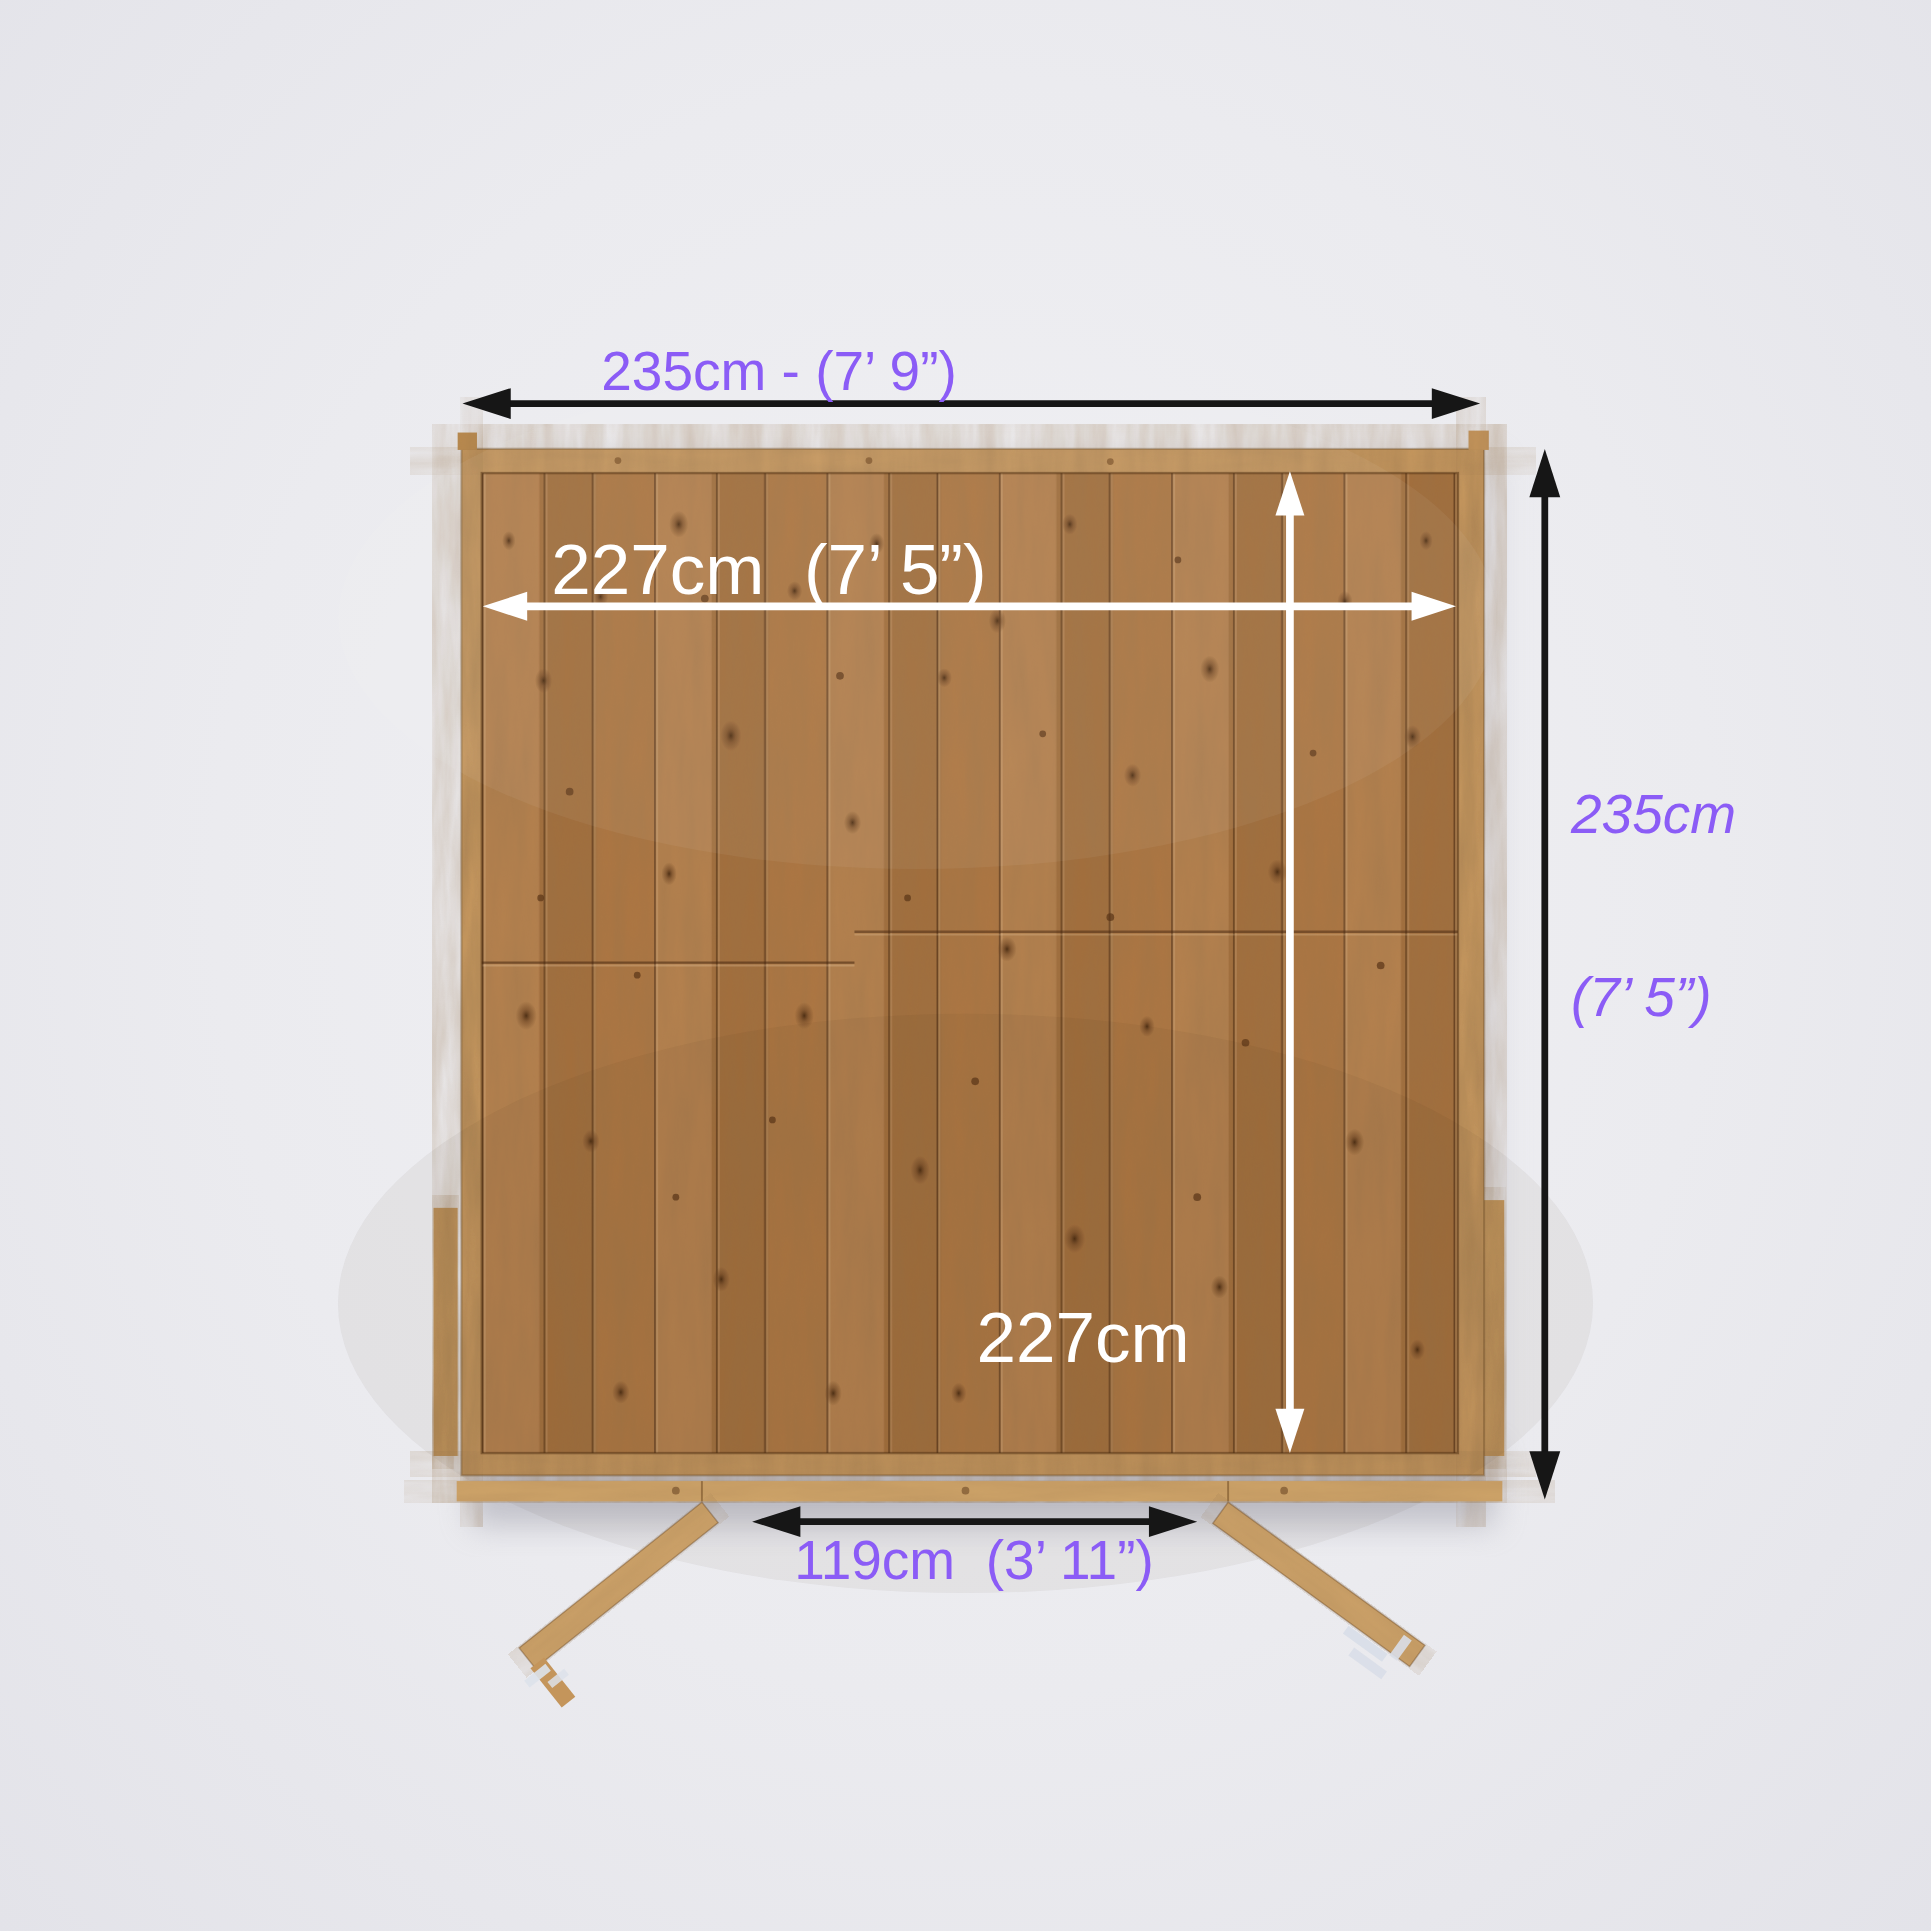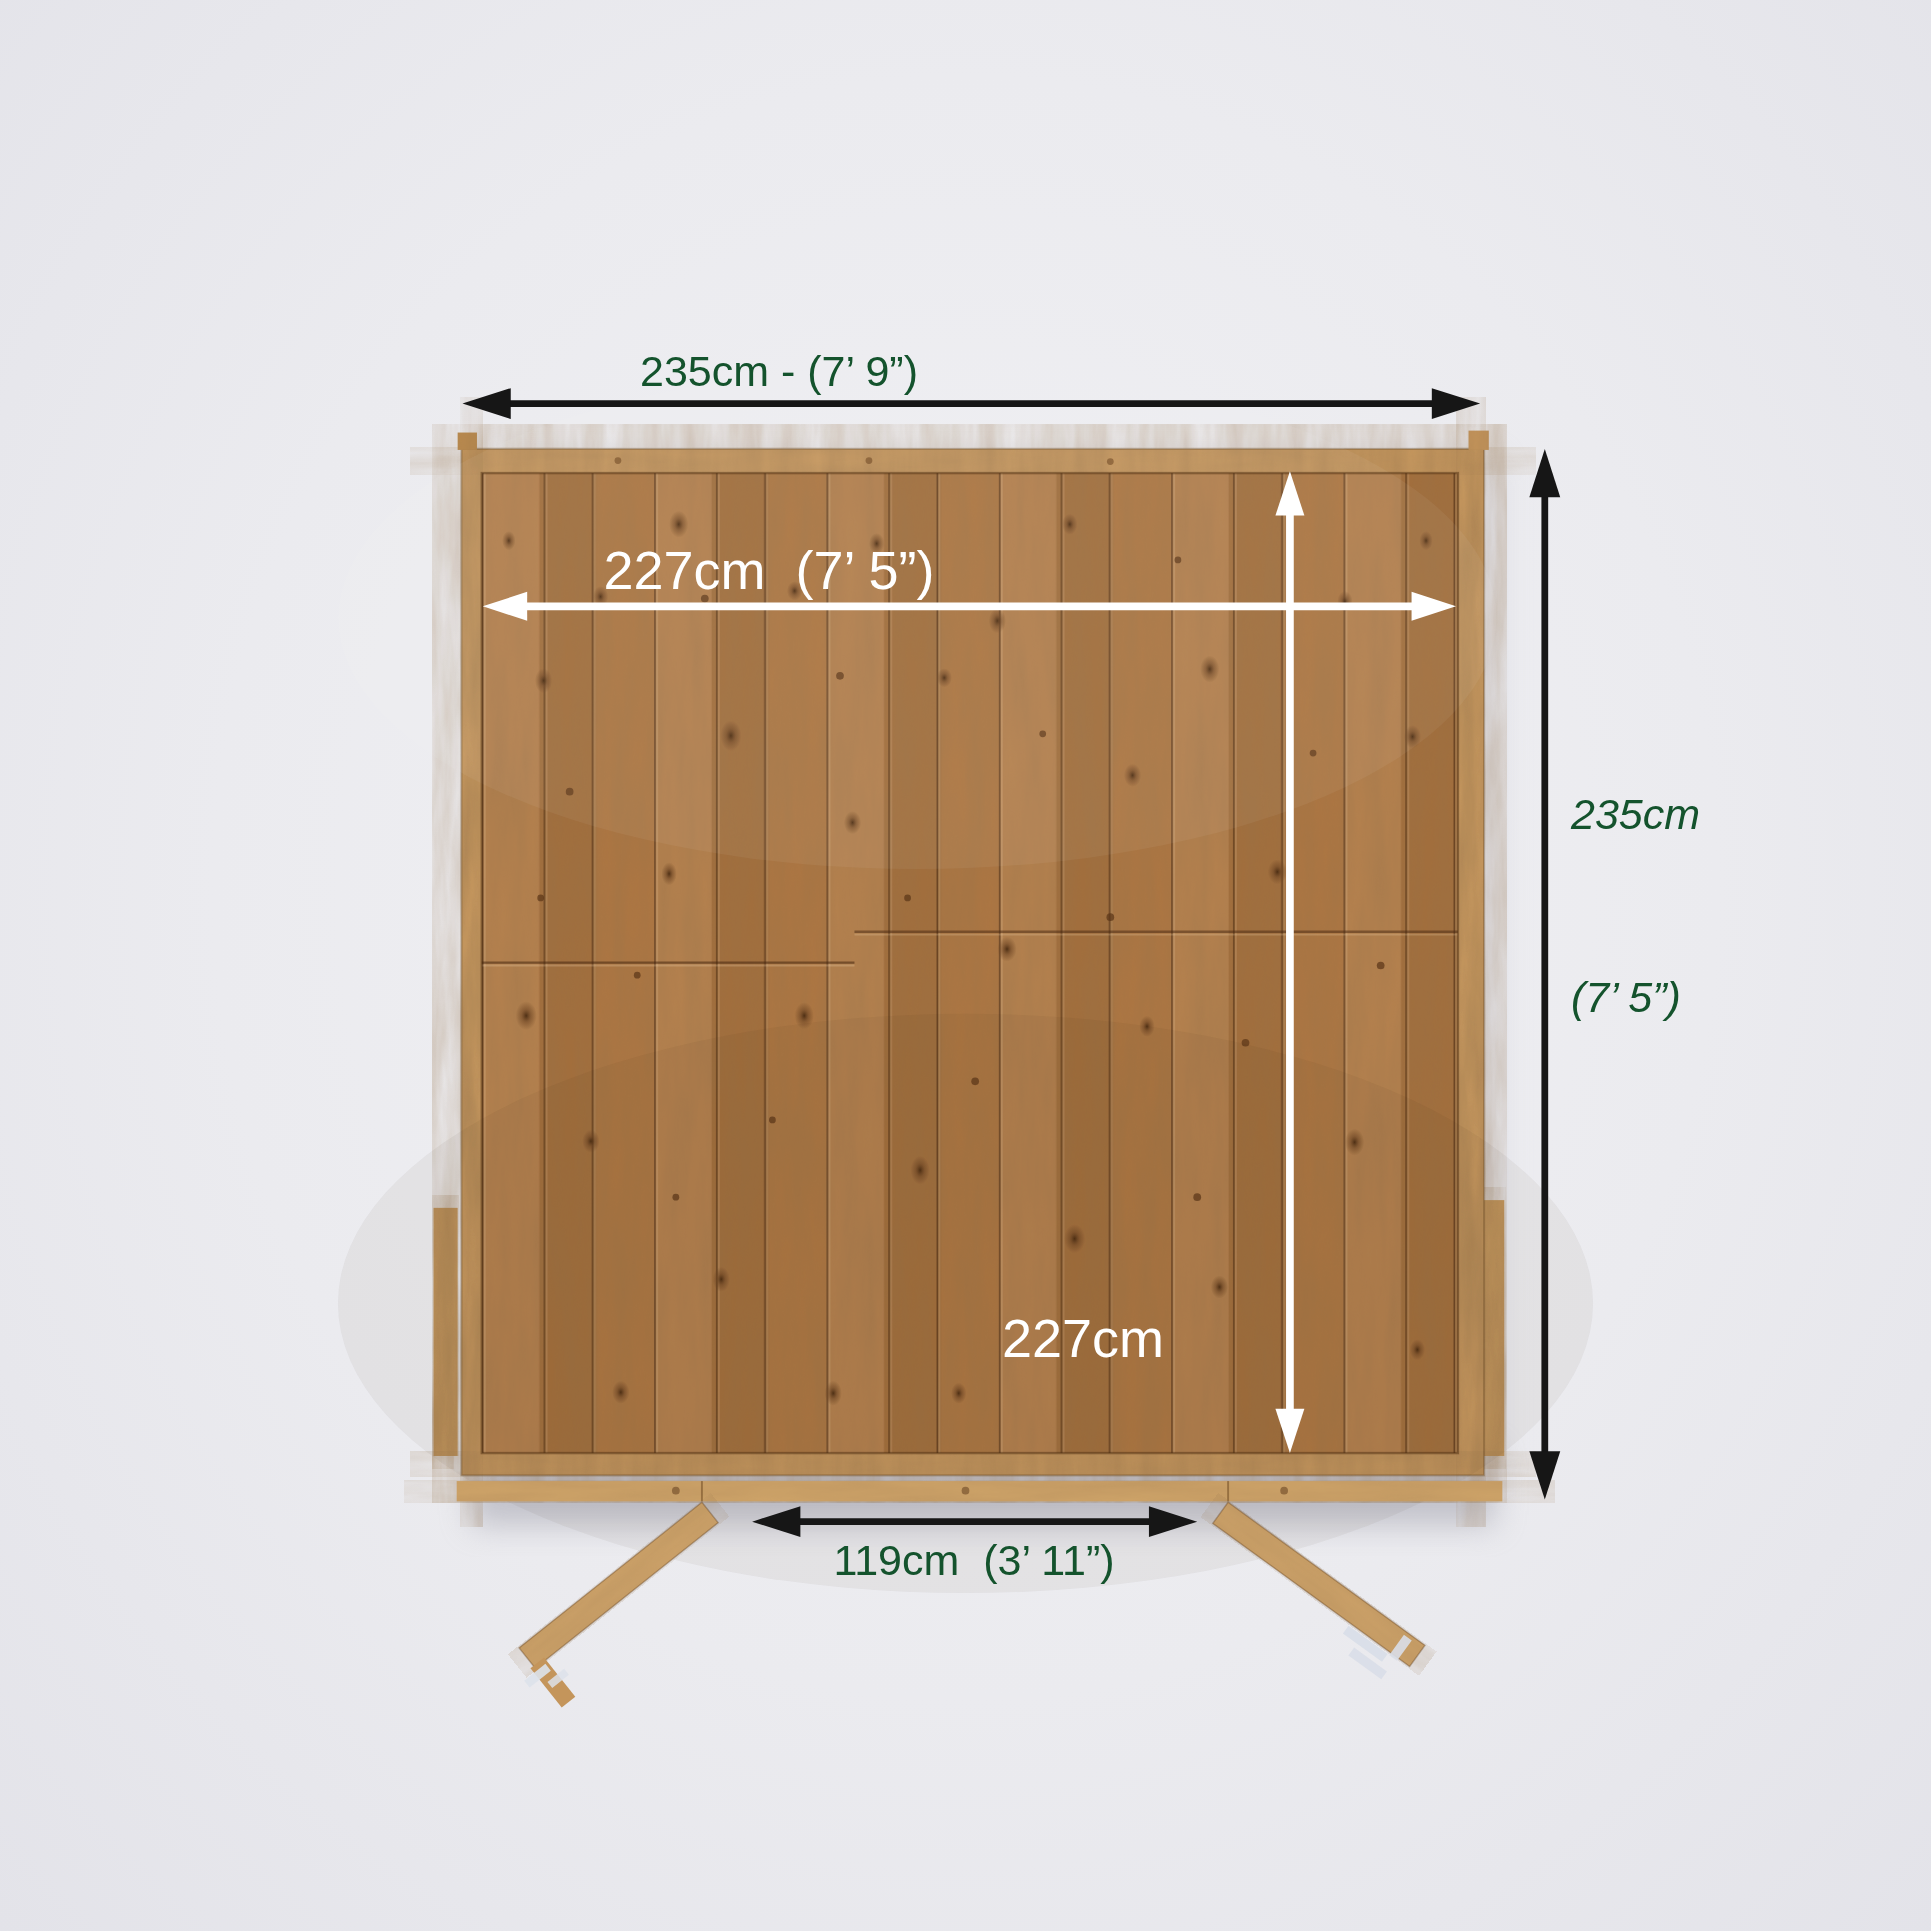--- a/index.html
+++ b/index.html
@@ -5,24 +5,24 @@
   html,body{margin:0;padding:0;}
   body{
     width:1931px;height:1931px;overflow:hidden;
     background:radial-gradient(ellipse at 50% 46%, #f1f1f4 0%, #ebebef 55%, #e3e3e9 100%);
     font-family:"Liberation Sans","DejaVu Sans",sans-serif;
   }
   .stage{position:relative;width:1931px;height:1931px;}
   .stage > svg{position:absolute;left:0;top:0;}
   .label{
     position:absolute;
-    font-size:43px;line-height:58px;font-weight:400;
-    color:#14532d;white-space:pre;letter-spacing:0px;
+    font-size:55px;line-height:58px;font-weight:400;
+    color:#8b5cf6;white-space:pre;letter-spacing:0px;
   }
-  .label.white{color:#ffffff;font-size:54px;line-height:58px;}
+  .label.white{color:#ffffff;font-size:71px;line-height:58px;}
   .center{text-align:center;}
   .rightAlign{text-align:center;}
   .twoLine{line-height:61px;}
 </style>
 </head>
 <body>
 
 <div class="stage">
 
   <svg width="1931" height="1931" viewBox="0 0 2000 2000">

